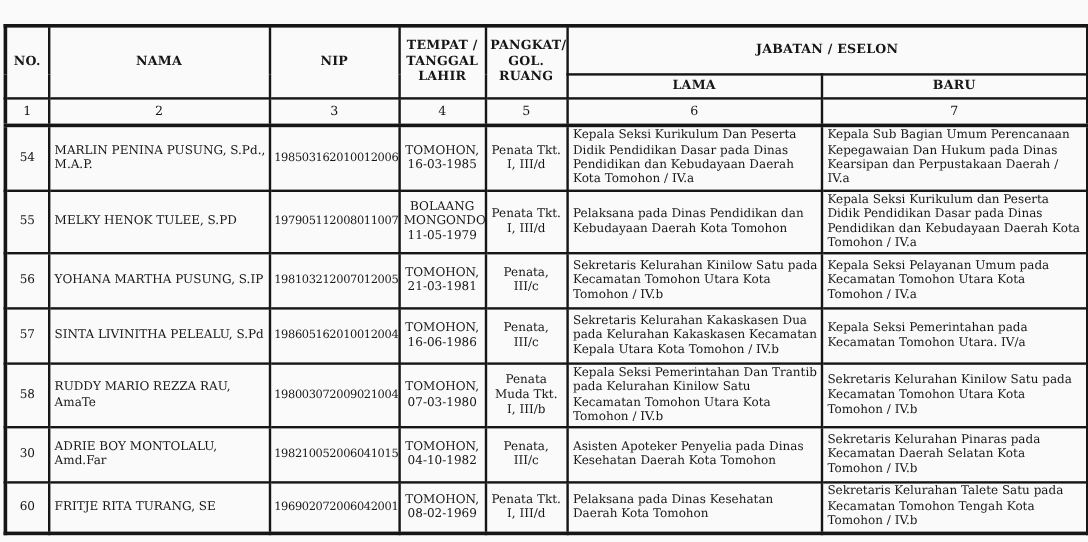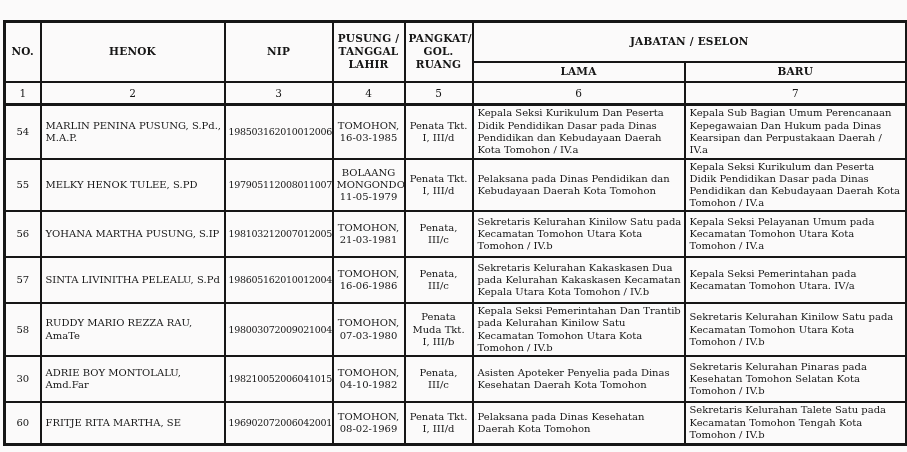--- a/index.html
+++ b/index.html
@@ -57,23 +57,23 @@
       <col class="w-nama">
       <col class="w-nip">
       <col class="w-ttl">
     <col class="w-pangkat">
       <col class="w-lama">
       <col class="w-baru">
   </colgroup>
   <thead>
     <tr class="hdr-main">
       <th rowspan="2">NO.</th>
-      <th rowspan="2">HENOK</th>
+      <th rowspan="2">NAMA</th>
       <th rowspan="2">NIP</th>
-      <th rowspan="2">PUSUNG / TANGGAL LAHIR</th>
+      <th rowspan="2">TEMPAT / TANGGAL LAHIR</th>
       <th rowspan="2">PANGKAT/ GOL. RUANG</th>
       <th colspan="2">JABATAN / ESELON</th>
     </tr>
     <tr class="hdr-sub">
       <th>LAMA</th>
       <th>BARU</th>
     </tr>
     <tr class="hdr-num">
       <td>1</td>
       <td>2</td>
@@ -130,25 +130,25 @@
     <td class="c-lama">Kepala Seksi Pemerintahan Dan Trantib pada Kelurahan Kinilow Satu Kecamatan Tomohon Utara Kota Tomohon / IV.b</td>
     <td class="c-baru">Sekretaris Kelurahan Kinilow Satu pada Kecamatan Tomohon Utara Kota Tomohon / IV.b</td>
   </tr>
       <tr>
     <td class="c-no">30</td>
     <td class="c-nama">ADRIE BOY MONTOLALU, Amd.Far</td>
     <td class="c-nip">198210052006041015</td>
     <td class="c-ttl">TOMOHON, 04-10-1982</td>
     <td class="c-pangkat">Penata, III/c</td>
     <td class="c-lama">Asisten Apoteker Penyelia pada Dinas Kesehatan Daerah Kota Tomohon</td>
-    <td class="c-baru">Sekretaris Kelurahan Pinaras pada Kesehatan Tomohon Selatan Kota Tomohon / IV.b</td>
+    <td class="c-baru">Sekretaris Kelurahan Pinaras pada Kecamatan Daerah Selatan Kota Tomohon / IV.b</td>
   </tr>
       <tr class="short">
     <td class="c-no">60</td>
-    <td class="c-nama">FRITJE RITA MARTHA, SE</td>
+    <td class="c-nama">FRITJE RITA TURANG, SE</td>
     <td class="c-nip">196902072006042001</td>
     <td class="c-ttl">TOMOHON, 08-02-1969</td>
     <td class="c-pangkat">Penata Tkt. I, III/d</td>
     <td class="c-lama">Pelaksana pada Dinas Kesehatan Daerah Kota Tomohon</td>
     <td class="c-baru">Sekretaris Kelurahan Talete Satu pada Kecamatan Tomohon Tengah Kota Tomohon / IV.b</td>
   </tr>
     </tbody>
 </table>
 
 </body></html>

